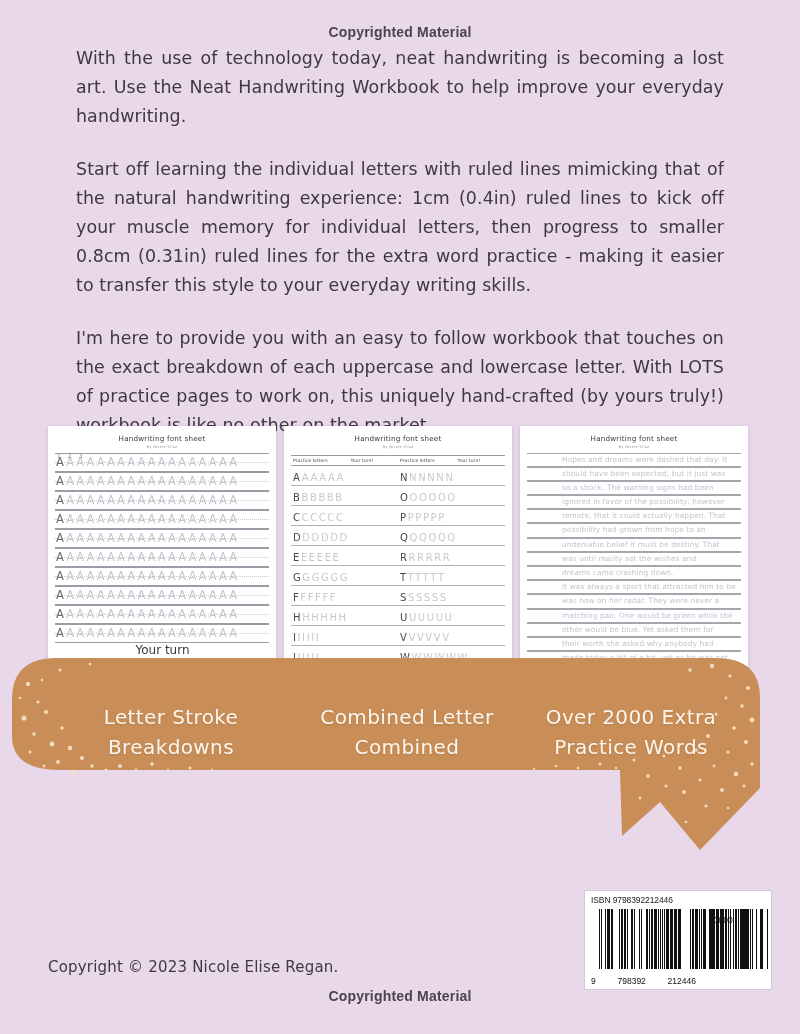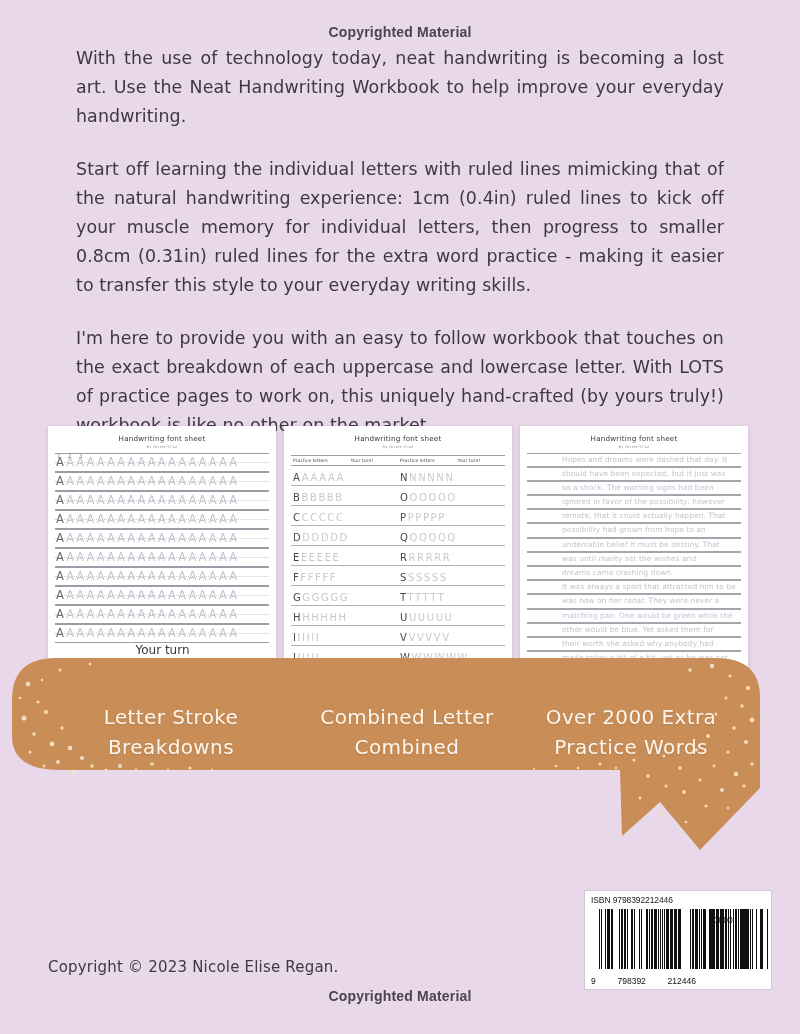--- a/index.html
+++ b/index.html
@@ -274,29 +274,29 @@
                 <td><span class="cell"><b>Q</b>QQQQQ</span></td>
                 <td class="blank"></td>
               </tr>
               <tr>
                 <td><span class="cell"><b>E</b>EEEEE</span></td>
                 <td class="blank"></td>
                 <td><span class="cell"><b>R</b>RRRRR</span></td>
                 <td class="blank"></td>
               </tr>
               <tr>
+                <td><span class="cell"><b>G</b>GGGGG</span></td>
+                <td class="blank"></td>
+                <td><span class="cell"><b>T</b>TTTTT</span></td>
+                <td class="blank"></td>
+              </tr>
+              <tr>
                 <td><span class="cell"><b>F</b>FFFFF</span></td>
                 <td class="blank"></td>
                 <td><span class="cell"><b>S</b>SSSSS</span></td>
-                <td class="blank"></td>
-              </tr>
-              <tr>
-                <td><span class="cell"><b>G</b>GGGGG</span></td>
-                <td class="blank"></td>
-                <td><span class="cell"><b>T</b>TTTTT</span></td>
                 <td class="blank"></td>
               </tr>
               <tr>
                 <td><span class="cell"><b>H</b>HHHHH</span></td>
                 <td class="blank"></td>
                 <td><span class="cell"><b>U</b>UUUUU</span></td>
                 <td class="blank"></td>
               </tr>
               <tr>
                 <td><span class="cell"><b>I</b>IIIII</span></td>

